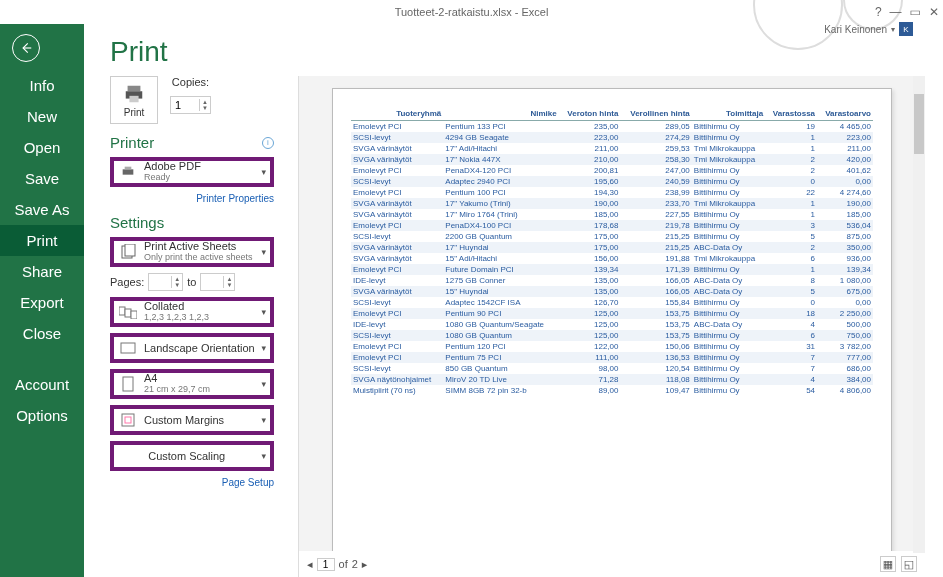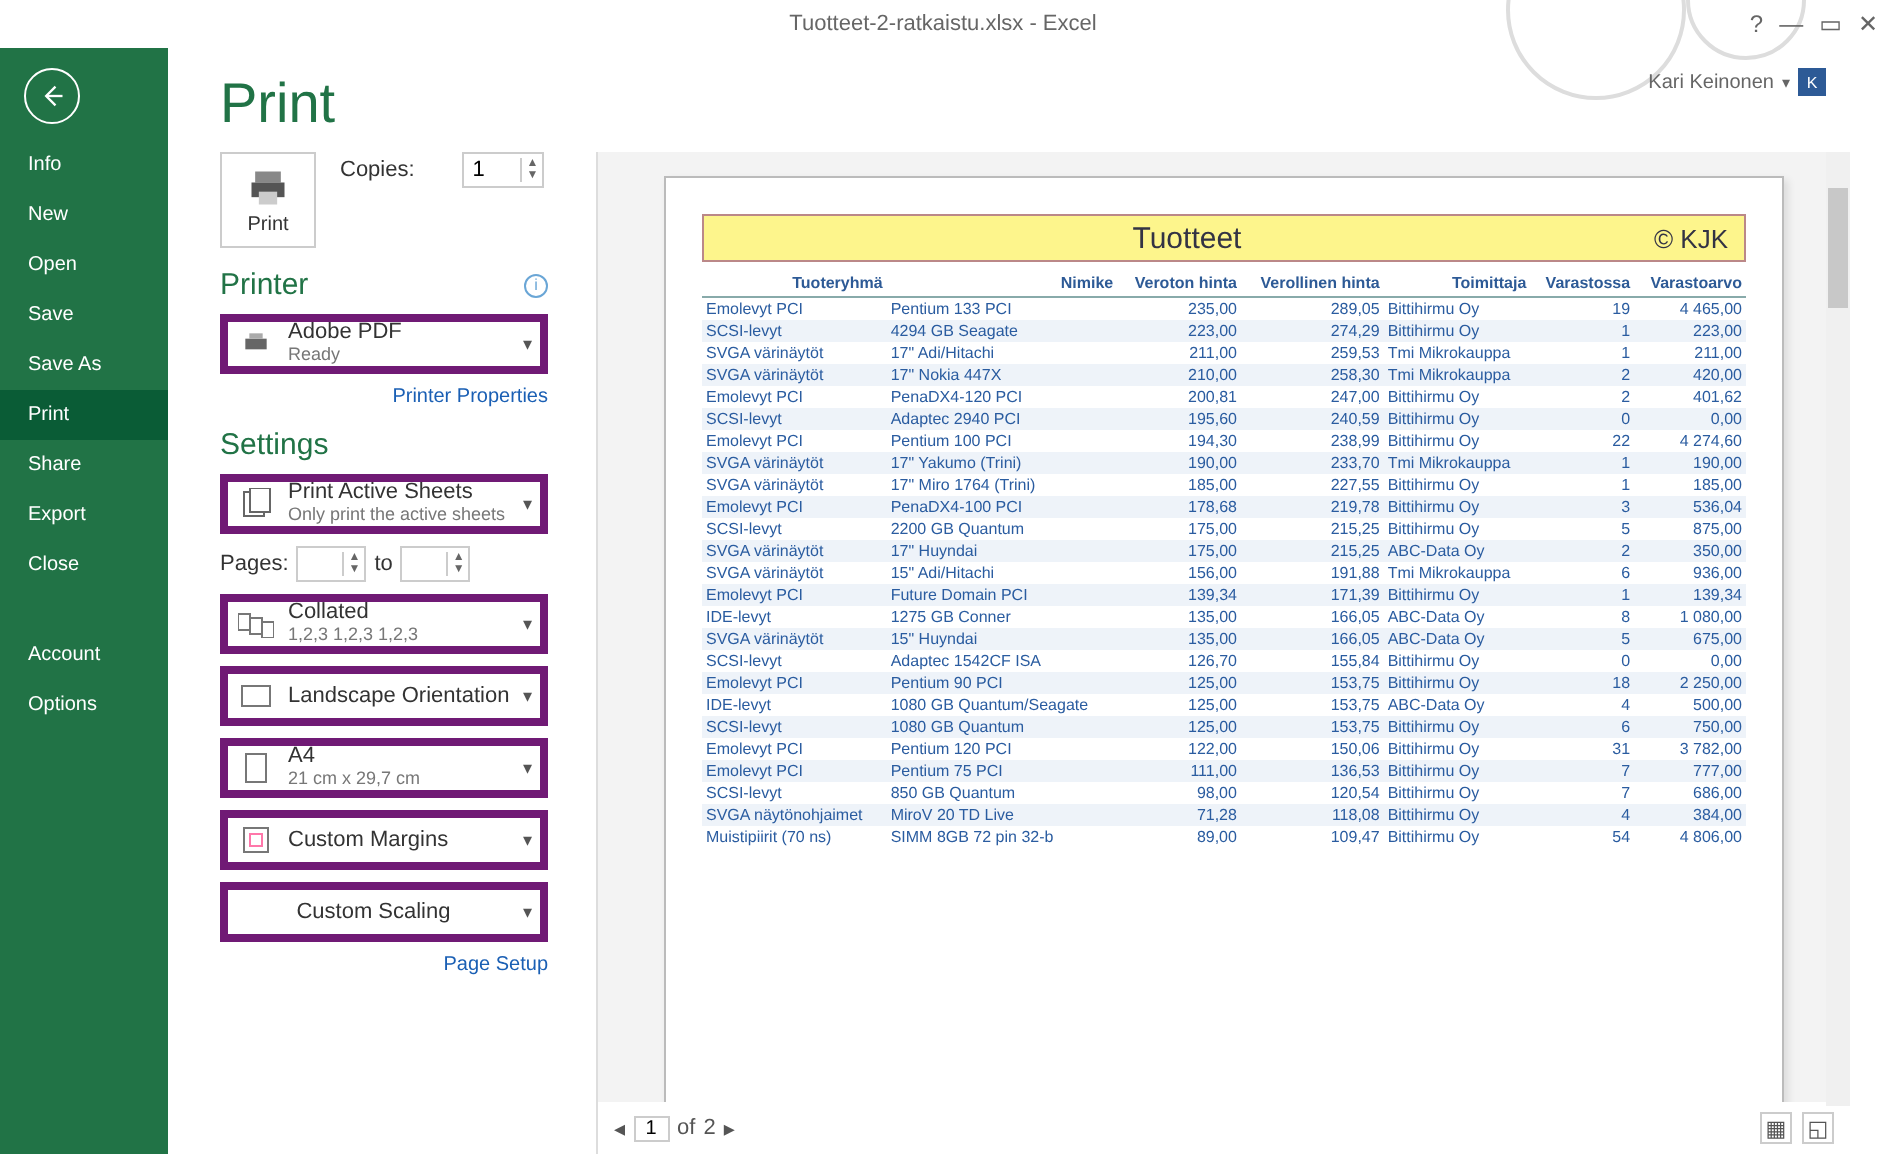--- a/index.html
+++ b/index.html
@@ -1,37 +1,37 @@
 <!DOCTYPE html>
 <html><head>
 <meta charset="utf-8">
 <style>
 * { box-sizing: border-box; margin: 0; padding: 0; }
 body { font-family: "Segoe UI", sans-serif; font-size: 12px; width: 943px; height: 577px; overflow: hidden; background: #fff; display: flex; flex-direction: column; }
 .titlebar { height: 24px; background: #fff; display: flex; align-items: center; position: relative; border-bottom: 0; }
 .titlebar .title { position: absolute; left: 50%; transform: translateX(-50%); color: #666; font-size: 11px; }
 .titlebar .wincontrols { position: absolute; right: 4px; display: flex; gap: 8px; font-size: 12px; color: #666; align-items: center; }
 .titlebar .wincontrols span { cursor: pointer; }
-.titlebar .user { position: absolute; right: 30px; top: 34px; font-size: 10px; color: #666; display: flex; align-items:center; gap:4px;}
+.titlebar .user { position: absolute; right: 30px; top: 22px; font-size: 10px; color: #666; display: flex; align-items:center; gap:4px;}
 .decorcircle { position:absolute; border:2px solid #ddd; border-radius:50%; }
 .main { flex:1; display:flex; min-height:0; }
 .sidebar { width: 84px; background: #217346; color:#fff; display:flex; flex-direction:column; padding-top:6px; }
 .backbtn { width:28px; height:28px; border:1px solid #fff; border-radius:50%; margin:4px 0 8px 12px; display:flex; align-items:center; justify-content:center; cursor:pointer; }
 .backbtn svg { stroke:#fff; }
-.navitem { padding:7px 14px; font-size:10px; cursor:pointer; }
+.navitem { padding:7px 14px; font-size:15px; cursor:pointer;text-align:center; }
 .navitem.active { background:#0a5c36; }
 .spacer { height:20px; }
 .content { flex:1; display:flex; flex-direction:column; padding:12px 18px 0 26px; color:#333; min-height:0; }
 h1.print { font-size:28px; font-weight:300; color:#217346; margin-bottom:8px; }
 .topzone { display:flex; gap:20px; height:100%; min-height:0; }
 .leftcol { width:164px; display:flex; flex-direction:column; gap:6px; }
 .printbutton { border:1px solid #ccc; width:48px; height:48px; display:flex; flex-direction:column; align-items:center; justify-content:center; cursor:pointer; }
 .printbutton svg { width:22px; height:22px; }
 .printlabel { font-size:10px; margin-top:2px; }
-.copiesrow { display:flex; align-items:center; gap:24px; font-size:11px; }
+.copiesrow { display:flex; align-items:center; gap:8px; font-size:11px;flex-direction:column; }
 .spin { display:flex; align-items:center; border:1px solid #ccc; height:18px; }
 .spin input { width:28px; border:none; text-align:left; padding:0 4px; font-size:11px; outline:none; }
 .spin .arrows { display:flex; flex-direction:column; font-size:6px; line-height:6px; color:#666; border-left:1px solid #ccc; padding:0 2px; cursor:pointer; }
 .sectionhead { color:#217346; font-size:15px; font-weight:400; margin-top:4px; display:flex; justify-content:space-between; align-items:center;}
 .infoicon { width:12px; height:12px; border:1px solid #6aa6d6; border-radius:50%; color:#6aa6d6; font-size:8px; display:flex; align-items:center; justify-content:center; cursor:pointer;}
 .ddrow { border:4px solid #701a75; height:30px; display:flex; align-items:center; padding:0 4px; gap:6px; cursor:pointer; position:relative; font-size:11px; }
 .ddrow .icon { width:20px; height:20px; display:flex; align-items:center; justify-content:center; }
 .ddrow .texts { flex:1; display:flex; flex-direction:column; line-height:11px; overflow:hidden; }
 .ddrow .sub { font-size:9px; color:#777; }
 .ddrow .chev { font-size:9px; color:#555; }
@@ -242,24 +242,20 @@
               <span>Custom Scaling</span>
             </div>
           <span class="chev">▾</span>
         </div>
         <div class="rightlink">Page Setup</div>
       </div>
 
       <div class="preview">
         <div class="previewscroll">
           <div class="page">
-            <div class="pagehead">
-              <span class="t">Tuotteet</span>
-              <span class="c">© KJK</span>
-            </div>
             <table class="data">
               <thead>
                   <tr id="thead-row">
                     <th>Tuoteryhmä</th>
                     <th>Nimike</th>
                     <th class="r">Veroton hinta</th>
                     <th class="r">Verollinen hinta</th>
                     <th>Toimittaja</th>
                     <th class="r">Varastossa</th>
                     <th class="r">Varastoarvo</th>

